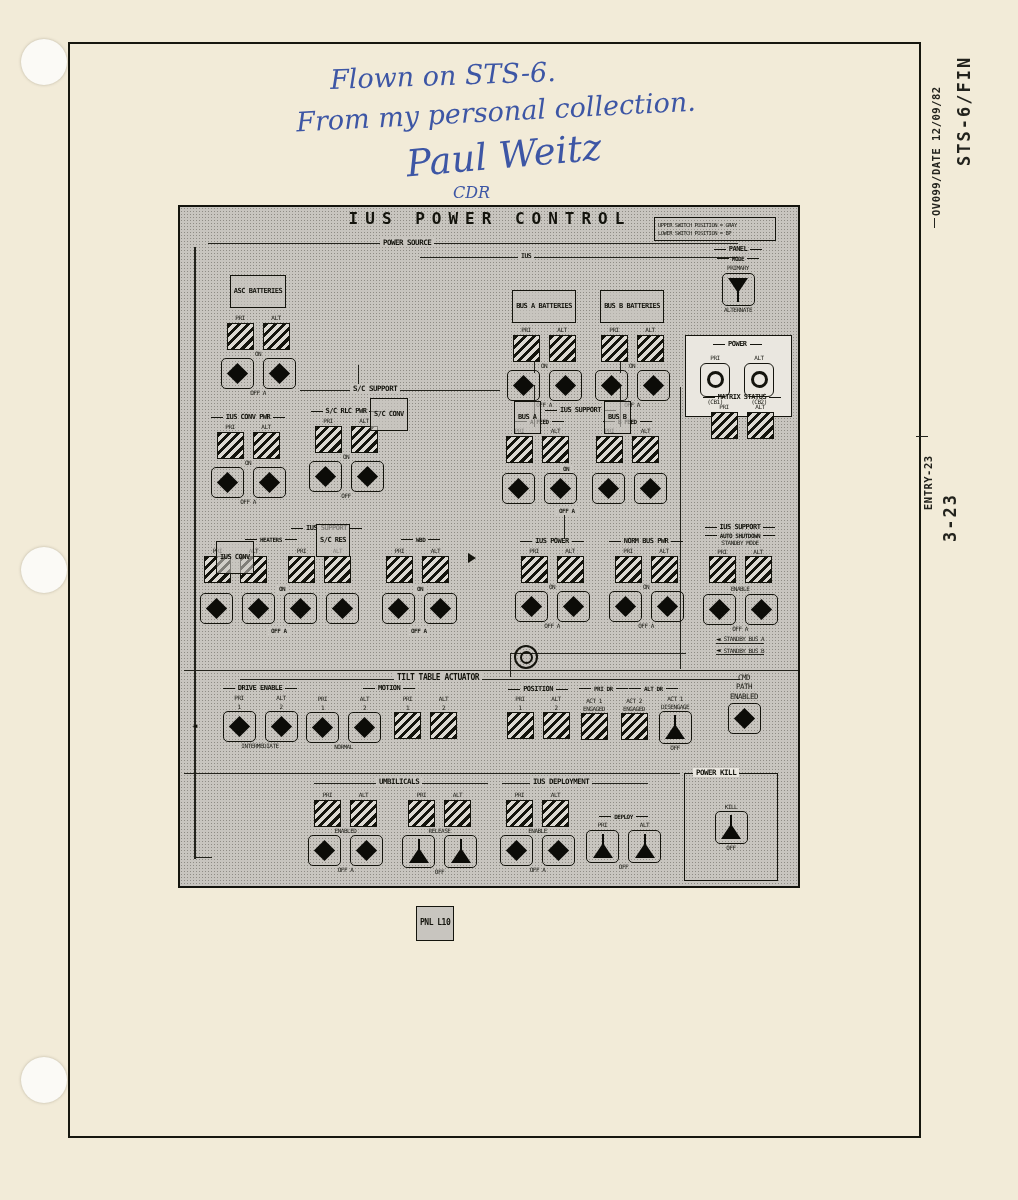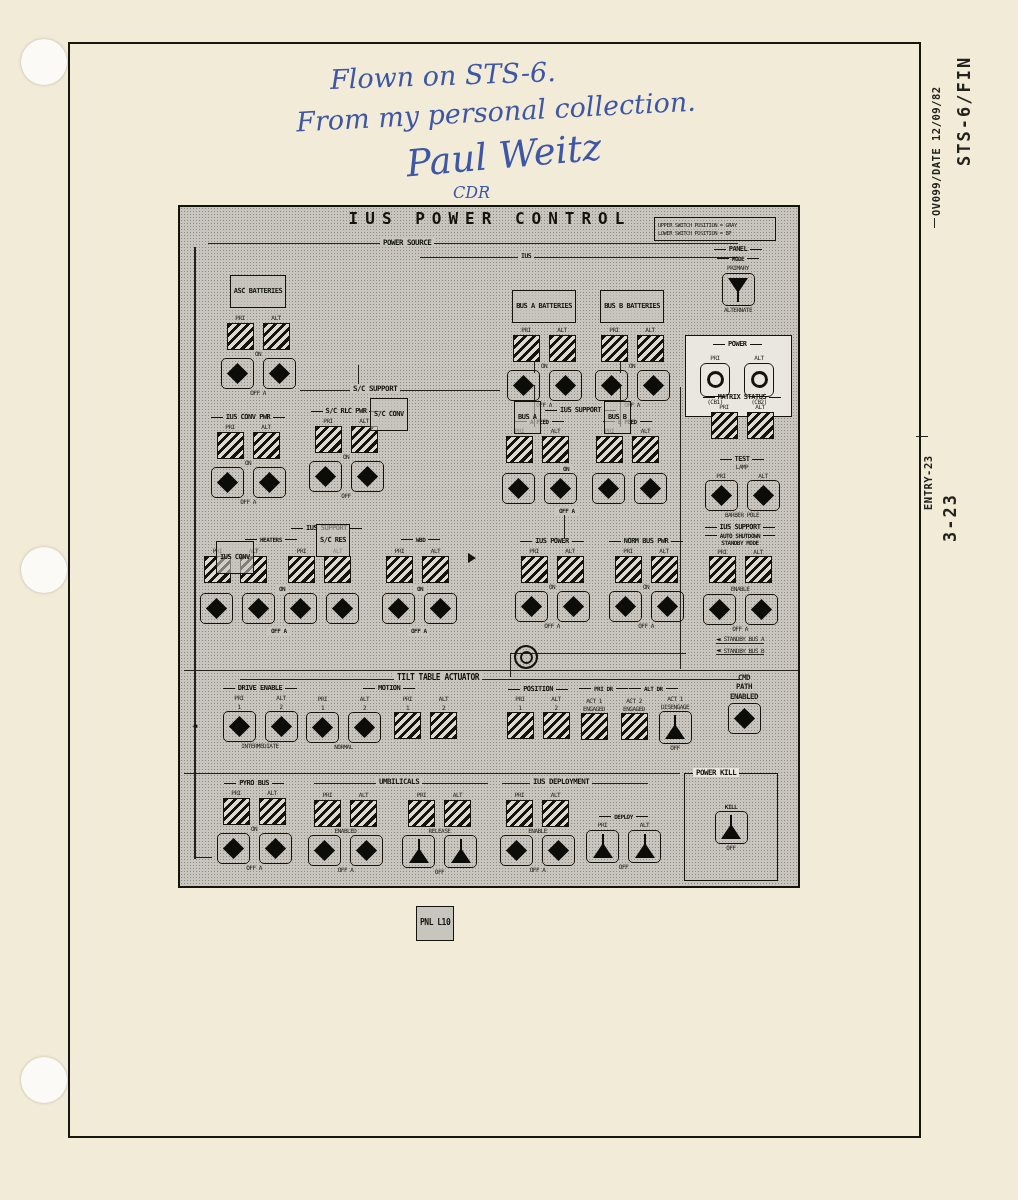--- a/index.html
+++ b/index.html
@@ -20,21 +20,21 @@
   .hw{position:absolute;color:#3d56a5;font-family:"DejaVu Serif",serif;font-style:italic;
       white-space:nowrap;}
   
   #diagram{position:absolute;left:178px;top:205px;width:622px;height:683px;
            border:2px solid #14140d;background-color:#c8c5bf;
            background-image:radial-gradient(circle,#8f8c85 .8px,transparent .95px);
            background-size:3px 3px;color:#14140d;}
   .ln{position:absolute;background:#23231c;}
   .t{font-size:6px;line-height:1.25;letter-spacing:-.5px;white-space:nowrap;color:#1b1b14;}
   .t.wrap{white-space:normal;text-align:center;width:36px;}
-  .bt{font-weight:bold;}
+  .bt{font-weight:normal;}
   .boxlab{border:1px solid #14140d;padding:10px 3px;font-size:7px;font-weight:bold;line-height:1.6;
           white-space:nowrap;letter-spacing:-.5px;background:rgba(200,197,191,.6);margin-top:28px;}
   .sect{position:absolute;display:flex;align-items:center;white-space:nowrap;font-size:7px;
         font-weight:bold;letter-spacing:-.5px;}
   .sect::before,.sect::after{content:"";display:block;width:12px;border-top:1px solid #14140d;margin:0 3px;}
   .sect.s6{font-size:6px;}
   .mlab{position:absolute;background:#c8c5bf;padding:0 3px;font-weight:bold;font-size:7.5px;
         white-space:nowrap;letter-spacing:-.5px;z-index:3;}
   .cl{position:absolute;display:flex;flex-direction:column;align-items:center;z-index:2;}
   .pair{display:flex;gap:9px;margin-top:2px;}
@@ -246,39 +246,20 @@
           <span class="t">PRI</span>
           <div class="tb"></div>
         </div>
       <div class="u">
           <span class="t">ALT</span>
           <div class="tb"></div>
         </div>
     </div>
   </div>
 
-  <div class="cl" style="left:512px;top:248px;width:100px;">
-    <div class="sect" style="position:static;">TEST</div>
-    <span class="t">LAMP</span>
-    <div class="pair" style="margin-top:1px;">
-      <div class="u">
-          <span class="t">PRI</span>
-        <div class="sww">
-            <div class="di"></div>
-          </div>
-        </div>
-      <div class="u">
-          <span class="t">ALT</span>
-        <div class="sww">
-            <div class="di"></div>
-          </div>
-        </div>
-    </div>
-    <span class="t">BARBER POLE</span>
-  </div>
 
   <div class="cl" style="left:504px;top:316px;width:112px;">
     <div class="sect" style="position:static;">IUS SUPPORT</div>
     <div class="sect s6" style="position:static;margin-top:1px;">AUTO SHUTDOWN</div>
     <span class="t bt">STANDBY MODE</span>
     <div class="pair" style="margin-top:1px;">
       <div class="u">
           <span class="t">PRI</span>
           <div class="tb"></div>
         </div>
@@ -628,43 +609,20 @@
 
   <div class="cl" style="left:528px;top:466px;width:72px;">
     <span class="t bt" style="font-size:7.5px;">CMD</span>
     <span class="t bt" style="font-size:7.5px;">PATH</span>
     <span class="t bt" style="font-size:7.5px;">ENABLED</span>
     <div class="sww" style="margin-top:2px;">
         <div class="di"></div>
       </div>
   </div>
 
-  <div class="cl" style="left:26px;top:572px;width:96px;">
-    <div class="sect" style="position:static;">PYRO BUS</div>
-    <div class="pair">
-      <div class="u">
-          <span class="t">PRI</span>
-          <div class="tb"></div>
-        </div>
-      <div class="u">
-          <span class="t">ALT</span>
-          <div class="tb"></div>
-        </div>
-    </div>
-    <span class="t">ON</span>
-    <div class="pair" style="margin-top:1px;">
-      <div class="sww">
-          <div class="di"></div>
-        </div>
-      <div class="sww">
-          <div class="di"></div>
-        </div>
-    </div>
-    <span class="t">OFF A</span>
-  </div>
 
   <div class="cl" style="left:128px;top:584px;">
     <div class="pair" style="margin-top:0;">
       <div class="u">
           <span class="t">PRI</span>
           <div class="tb"></div>
         </div>
       <div class="u">
           <span class="t">ALT</span>
           <div class="tb"></div>

